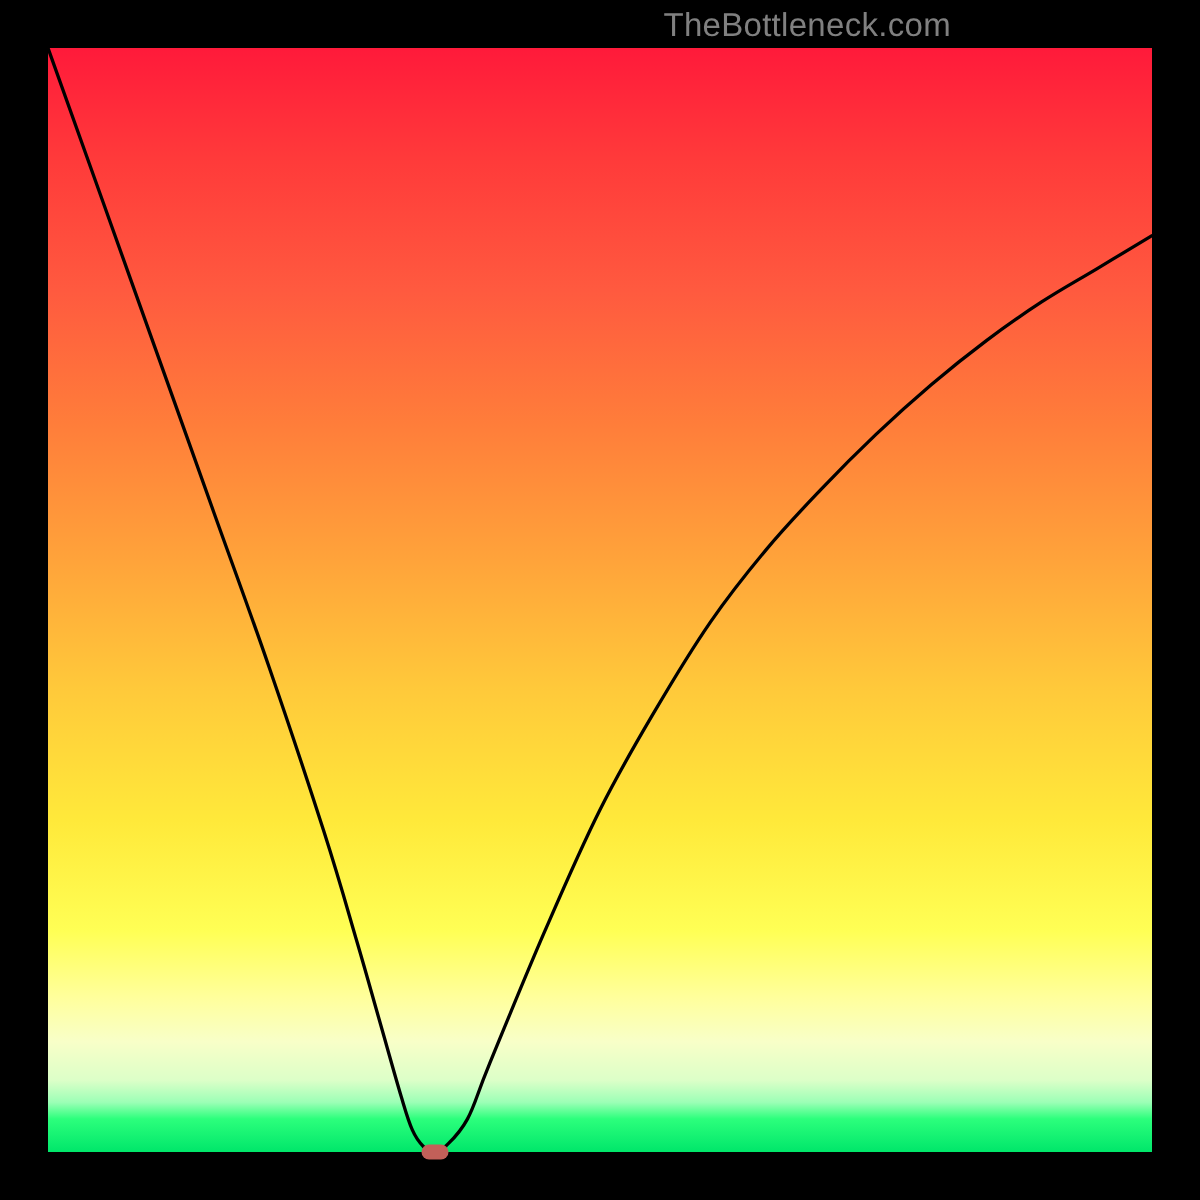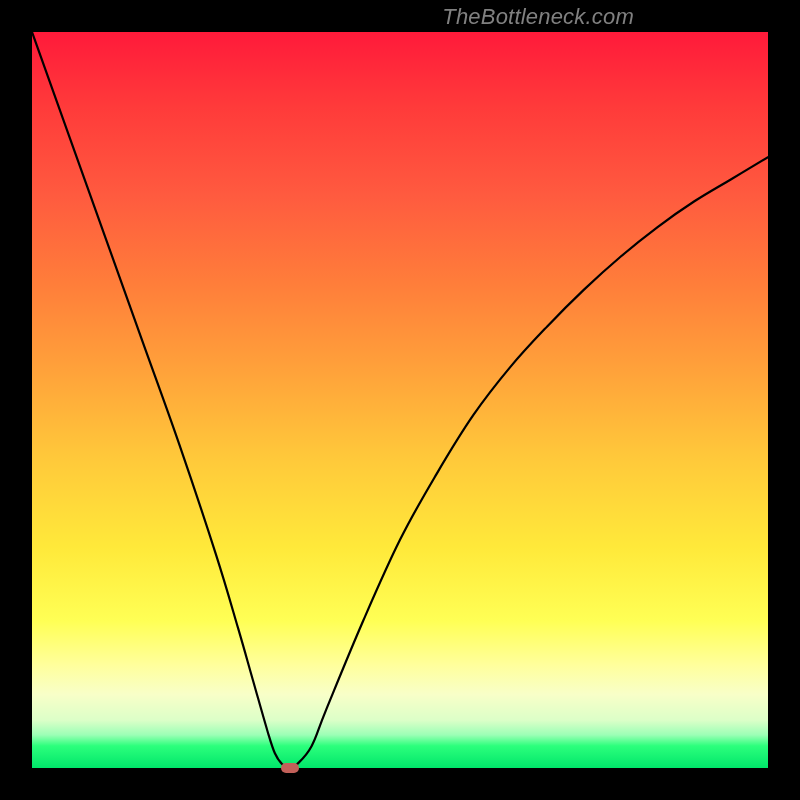--- a/index.html
+++ b/index.html
@@ -11,21 +11,20 @@
     overflow: hidden;
     font-family: Arial, Helvetica, sans-serif;
   }
   .frame {
     position: absolute;
     left: 0;
     top: 0;
     width: 652px;
     height: 800px;
     background: #000;
-    font-style: italic;
   }
   .plot-area {
     position: absolute;
     left: 32px;
     top: 32px;
     width: 736px;
     height: 736px;
     background: linear-gradient(to bottom,
       #ff1a3a 0%,
       #ff3a3a 10%,

